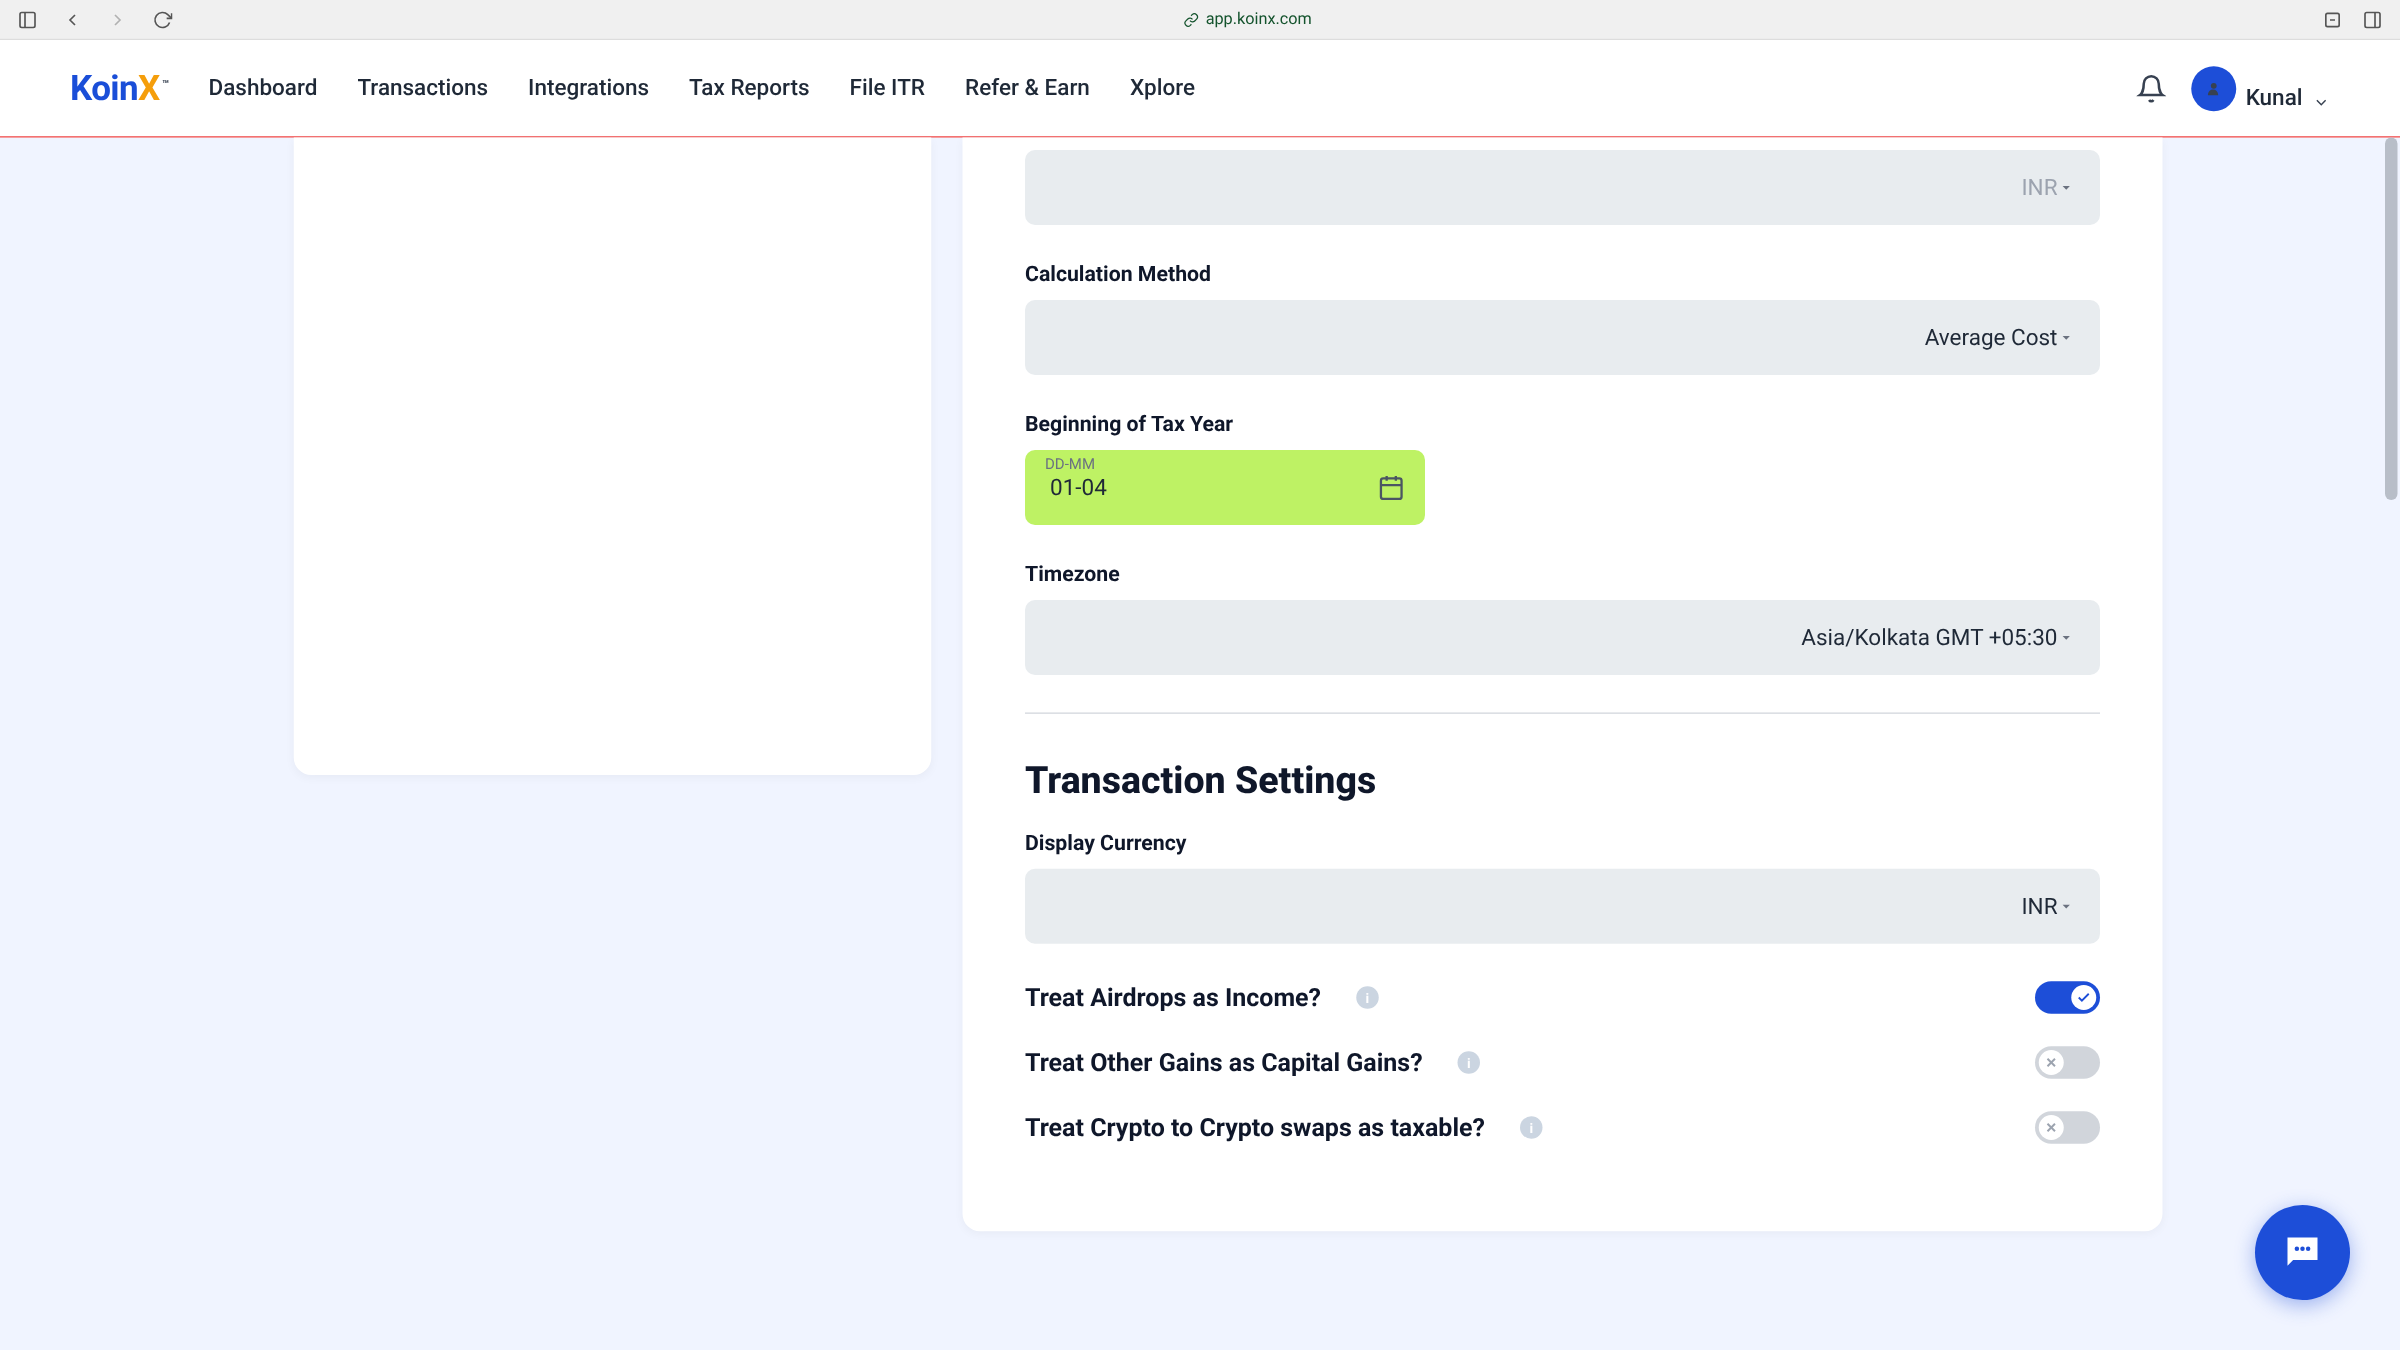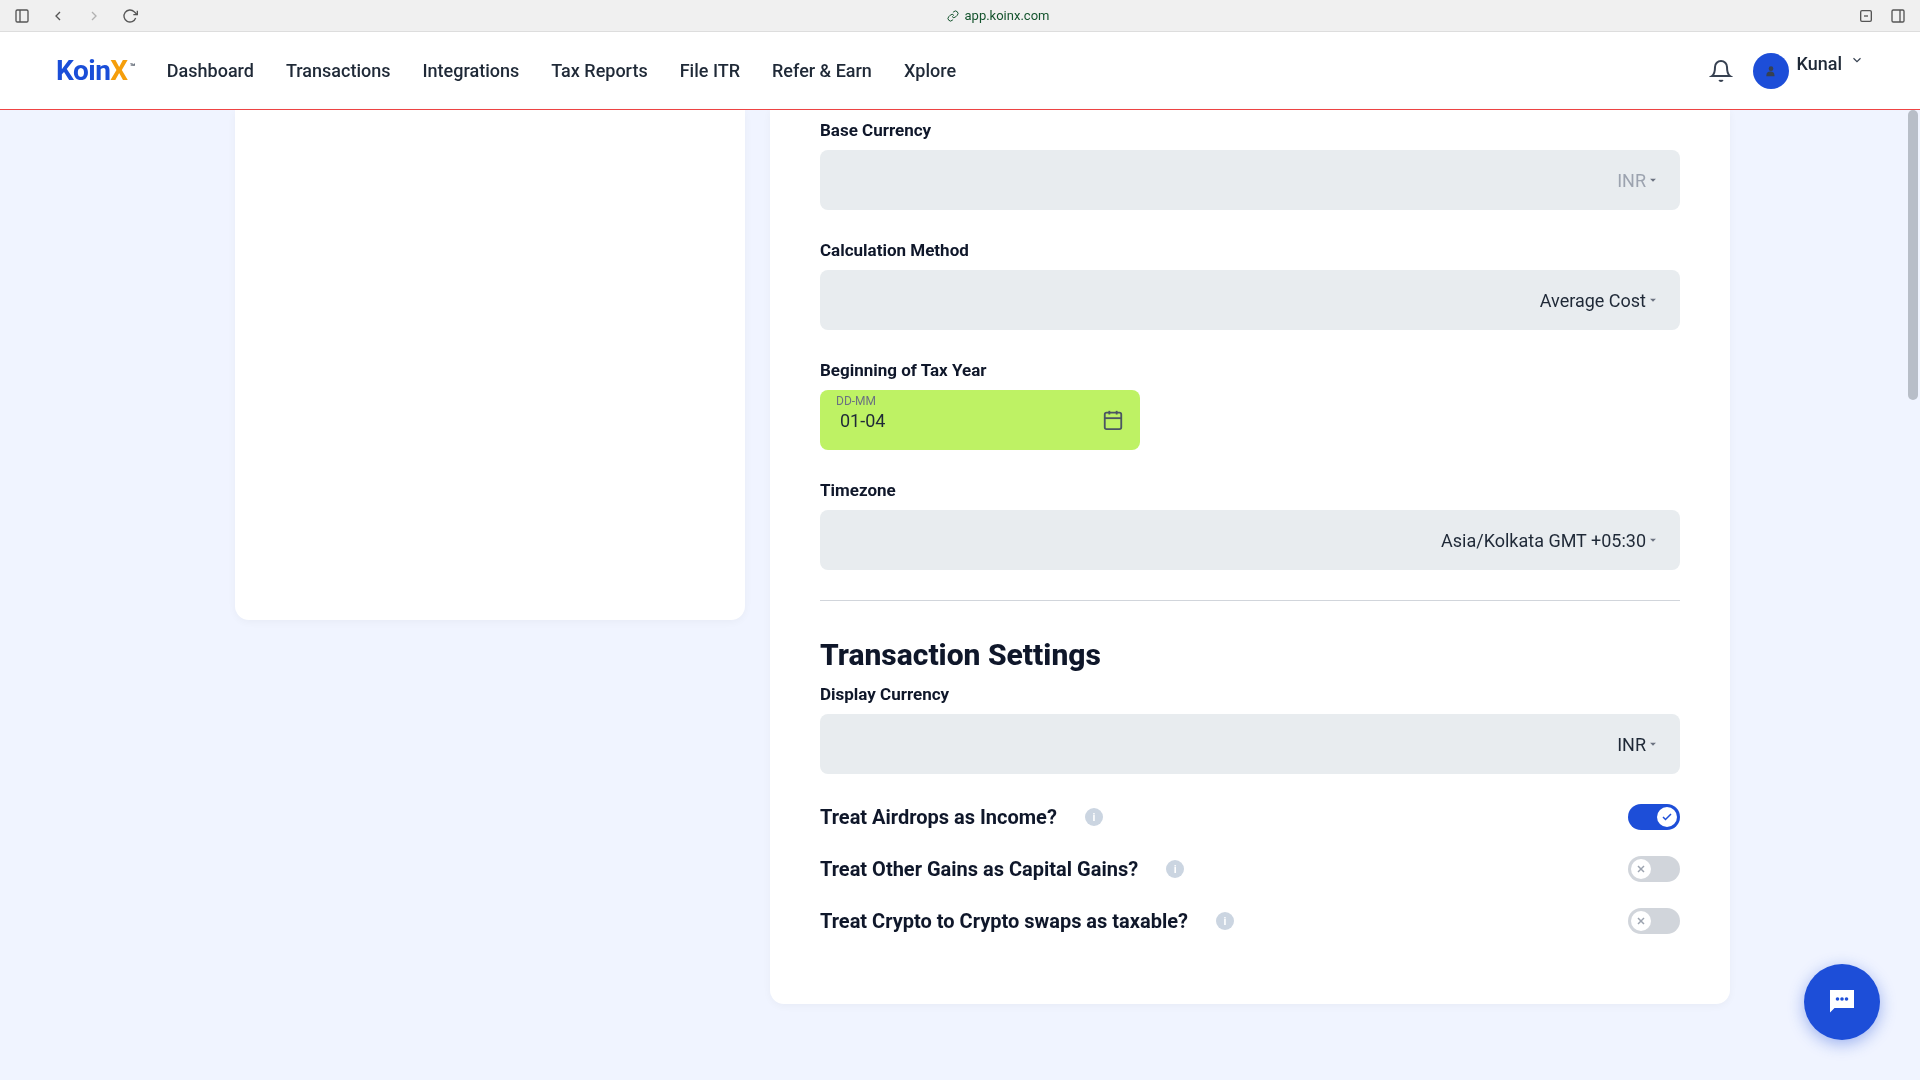--- a/index.html
+++ b/index.html
@@ -19,21 +19,21 @@
 .logo-k{color:#1a4ed8}
 .logo-oin{color:#1a4ed8}
 .logo-x{color:#f59e0b}
 .logo-tm{font-size:9px;color:#374151;vertical-align:super;margin-left:2px}
 .nav-links{display:flex;gap:32px}
 .nav-link{color:#1f2937;font-size:18px;font-weight:500;cursor:pointer}
 .nav-right{margin-left:auto;display:flex;align-items:center;gap:20px}
 .bell-icon{width:24px;height:24px;color:#374151;cursor:pointer}
 .avatar{width:36px;height:36px;background:#1d4ed8;border-radius:50%;display:flex;align-items:center;justify-content:center}
 .avatar svg{width:22px;height:22px;color:#fff}
-.user-menu{display:flex;align-items:flex-start;gap:8px;cursor:pointer}
+.user-menu{display:flex;align-items:flex-end;gap:8px;cursor:pointer}
 .user-name{font-size:18px;color:#1f2937;font-weight:500}
 .user-menu svg{width:14px;height:14px;color:#374151}
 
 
 .page{display:flex;padding:0;height:calc(1080px - 32px - 78px);position:relative}
 .sidebar-card{position:absolute;left:235px;top:0;width:510px;height:510px;background:#fff;border-radius:0 0 14px 14px;box-shadow:0 2px 8px rgba(0,0,0,0.04)}
 .main-card{position:absolute;left:770px;top:0;width:960px;background:#fff;border-radius:0 0 14px 14px;box-shadow:0 2px 8px rgba(0,0,0,0.04);padding:0 50px 70px 50px}
 
 
 .form-group{margin-bottom:30px}
@@ -43,21 +43,21 @@
 .select-box.disabled{cursor:default}
 .select-value{font-size:18px;color:#1f2937}
 .select-box.disabled .select-value{color:#9ca3af}
 .chevron{width:14px;height:14px;color:#6b7280}
 .date-field{width:320px;height:60px;background:#bef264;border-radius:8px;position:relative;display:flex;align-items:center;padding:0 20px}
 .date-legend{position:absolute;top:4px;left:16px;font-size:12px;color:#6b7280}
 .date-value{font-size:18px;color:#1f2937}
 .calendar-icon{position:absolute;right:16px;width:22px;height:22px;color:#4b5563}
 
 .divider{height:1px;background:#d1d5db;margin:30px 0 36px 0}
-.section-title{font-size:30px;font-weight:800;color:#0f172a;margin-bottom:12px}
+.section-title{font-size:30px;font-weight:800;color:#0f172a;margin-bottom:23px}
 
 .toggle-row{display:flex;align-items:center;justify-content:space-between;margin-top:26px}
 .toggle-label{font-size:20px;font-weight:700;color:#0f172a;display:flex;align-items:center;gap:28px}
 .info-icon{width:18px;height:18px;background:#cbd5e1;border-radius:50%;display:inline-flex;align-items:center;justify-content:center;color:#fff;font-size:11px;font-weight:700}
 .toggle{width:52px;height:26px;border-radius:13px;position:relative;cursor:pointer}
 .toggle.on{background:#1d4ed8}
 .toggle.off{background:#d1d5db}
 .toggle-knob{width:20px;height:20px;background:#fff;border-radius:50%;position:absolute;top:3px;display:flex;align-items:center;justify-content:center}
 .toggle.on .toggle-knob{right:3px}
 .toggle.off .toggle-knob{left:3px}
@@ -152,21 +152,20 @@
     </div>
   </div>
 </div>
 
 <div class="page">
   <div class="sidebar-card"></div>
 
   <div class="main-card">
 
     <div class="form-group">
-      <label class="label">Base Currency</label>
       <div class="select-box disabled">
         <span class="select-value">INR</span>
         <svg class="chevron" viewBox="0 0 24 24" fill="currentColor">
             <polygon points="7,10 12,15 17,10"></polygon>
           </svg>
       </div>
     </div>
 
     <div class="form-group">
       <label class="label">Calculation Method</label>

